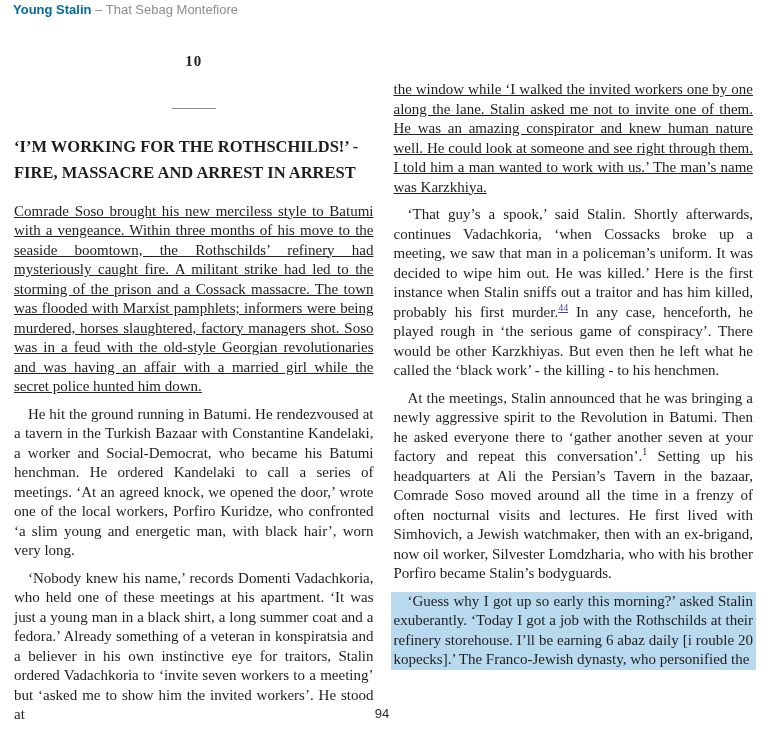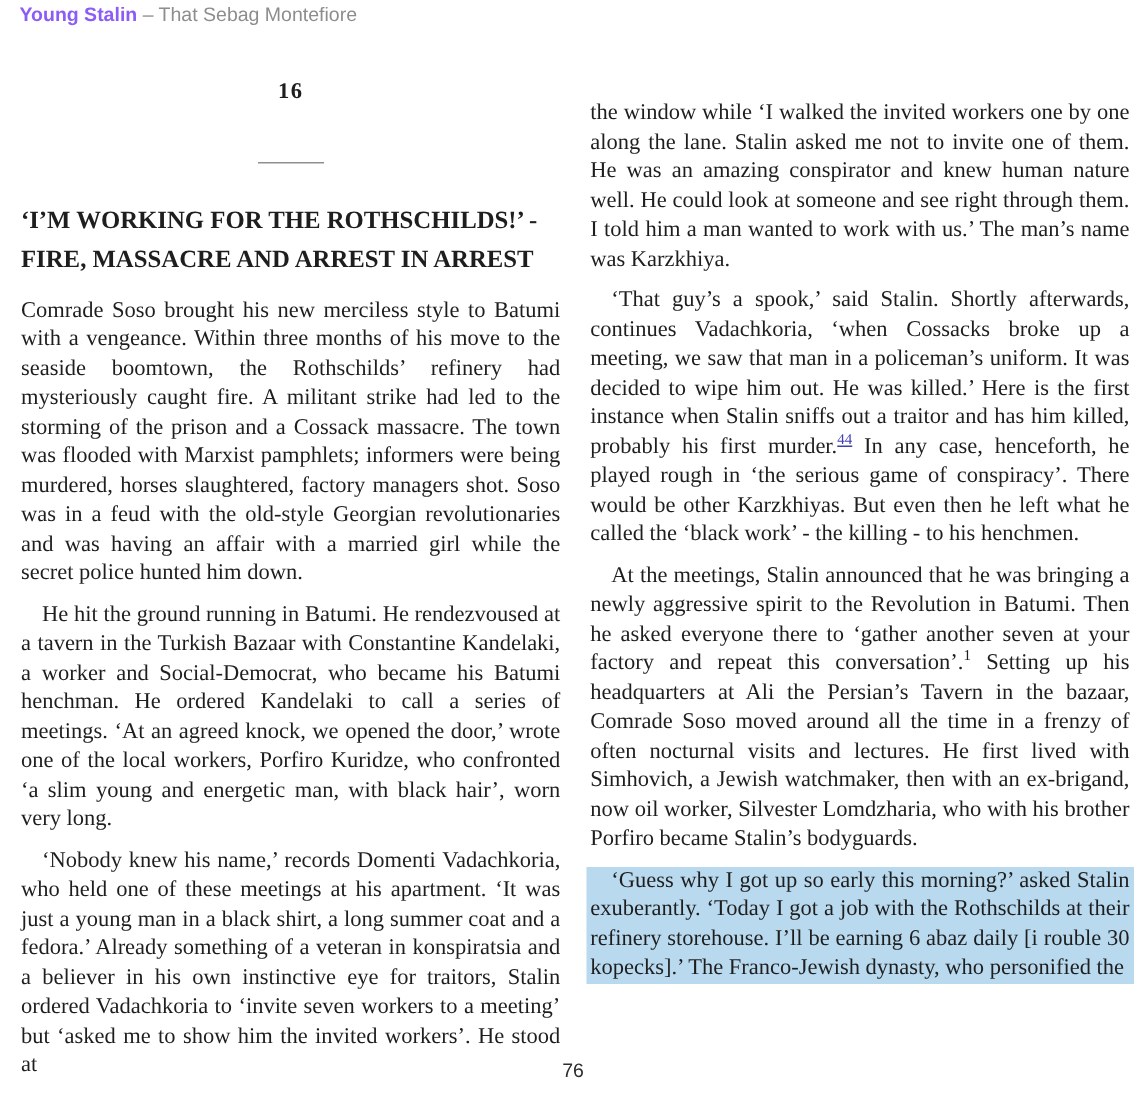--- a/index.html
+++ b/index.html
@@ -21,21 +21,21 @@
   }
   .header {
     position: absolute;
     top: 2px;
     left: 13px;
     font-family: "Liberation Sans", sans-serif;
     font-size: 13px;
     color: var(--header_author);
     white-space: nowrap;
   }
-  .header .book-title { font-weight: bold; color: #8b5cf6; }
+  .header .book-title { font-weight: bold; color: #0369a1; }
   .columns {
     position: absolute;
     top: 52px;
     left: 14px;
     width: 739px;
     display: flex;
     gap: 20px;
   }
   .col {
     flex: 1 1 0;
@@ -58,21 +58,21 @@
   }
   .chaptitle {
     margin-top: 25px;
     font-weight: bold;
     font-size: 16.5px;
     line-height: 26px;
   }
   .body-text { margin-top: 12px; }
   .col p { margin: 8px 0 0 0; }
   .col p:first-child { margin-top: 0; }
-  .body-text p:first-child { margin-top: 2px; }
+  .body-text p:first-child { margin-top: 16px; text-decoration: underline; }
   .col p.indent { text-indent: 14px; }
   .col p.highlight {
     background: var(--highlight);
     box-shadow: 3px 0 0 var(--highlight), -3px 0 0 var(--highlight);
   }
   .sup {
     vertical-align: super;
     font-size: 10px;
     line-height: 0;
   }
@@ -99,33 +99,33 @@
 <body>
 
 <div class="header">
   <span class="book-title">Young Stalin</span>
   <span> <span>–</span> </span>
   <span>That Sebag Montefiore</span>
 </div>
 
 <div class="columns">
   <div class="col">
-    <div class="chapnum">16</div>
+    <div class="chapnum">10</div>
     <div class="divider"></div>
     <div class="chaptitle">
       <div>‘I’M WORKING FOR THE ROTHSCHILDS!’ -</div>
       <div>FIRE, MASSACRE AND ARREST IN ARREST</div>
     </div>
     <div class="body-text" id="left-col-body">
         <p class=""><span>Comrade Soso brought his new merciless style to Batumi with a vengeance. Within three months of his move to the seaside boomtown, the Rothschilds’ refinery had mysteriously caught fire. A militant strike had led to the storming of the prison and a Cossack massacre. The town was flooded with Marxist pamphlets; informers were being murdered, horses slaughtered, factory managers shot. Soso was in a feud with the old-style Georgian revolutionaries and was having an affair with a married girl while the secret police hunted him down.</span></p>
         <p class="indent "><span>He hit the ground running in Batumi. He rendezvoused at a tavern in the Turkish Bazaar with Constantine Kandelaki, a worker and Social-Democrat, who became his Batumi henchman. He ordered Kandelaki to call a series of meetings. ‘At an agreed knock, we opened the door,’ wrote one of the local workers, Porfiro Kuridze, who confronted ‘a slim young and energetic man, with black hair’, worn very long.</span></p>
         <p class="indent "><span>‘Nobody knew his name,’ records Domenti Vadachkoria, who held one of these meetings at his apartment. ‘It was just a young man in a black shirt, a long summer coat and a fedora.’ Already something of a veteran in konspiratsia and a believer in his own instinctive eye for traitors, Stalin ordered Vadachkoria to ‘invite seven workers to a meeting’ but ‘asked me to show him the invited workers’. He stood at</span></p>
       </div>
   </div>
   <div class="col body-text" id="right-col-body">
       <p class=""><span>the window while ‘I walked the invited workers one by one along the lane. Stalin asked me not to invite one of them. He was an amazing conspirator and knew human nature well. He could look at someone and see right through them. I told him a man wanted to work with us.’ The man’s name was Karzkhiya.</span></p>
       <p class="indent "><span>‘That guy’s a spook,’ said Stalin. Shortly afterwards, continues Vadachkoria, ‘when Cossacks broke up a meeting, we saw that man in a policeman’s uniform. It was decided to wipe him out. He was killed.’ Here is the first instance when Stalin sniffs out a traitor and has him killed, probably his first murder.</span><span class="suplink">44</span><span> In any case, henceforth, he played rough in ‘the serious game of conspiracy’. There would be other Karzkhiyas. But even then he left what he called the ‘black work’ - the killing - to his henchmen.</span></p>
       <p class="indent "><span>At the meetings, Stalin announced that he was bringing a newly aggressive spirit to the Revolution in Batumi. Then he asked everyone there to ‘gather another seven at your factory and repeat this conversation’.</span><span class="sup">1</span><span> Setting up his headquarters at Ali the Persian’s Tavern in the bazaar, Comrade Soso moved around all the time in a frenzy of often nocturnal visits and lectures. He first lived with Simhovich, a Jewish watchmaker, then with an ex-brigand, now oil worker, Silvester Lomdzharia, who with his brother Porfiro became Stalin’s bodyguards.</span></p>
-      <p class="indent highlight"><span>‘Guess why I got up so early this morning?’ asked Stalin exuberantly. ‘Today I got a job with the Rothschilds at their refinery storehouse. I’ll be earning 6 abaz daily [i rouble 30 kopecks].’ The Franco-Jewish dynasty, who personified the</span></p>
+      <p class="indent highlight"><span>‘Guess why I got up so early this morning?’ asked Stalin exuberantly. ‘Today I got a job with the Rothschilds at their refinery storehouse. I’ll be earning 6 abaz daily [i rouble 20 kopecks].’ The Franco-Jewish dynasty, who personified the</span></p>
     </div>
 </div>
 
-<div class="page-number">76</div>
+<div class="page-number">94</div>
 
 </body></html>

